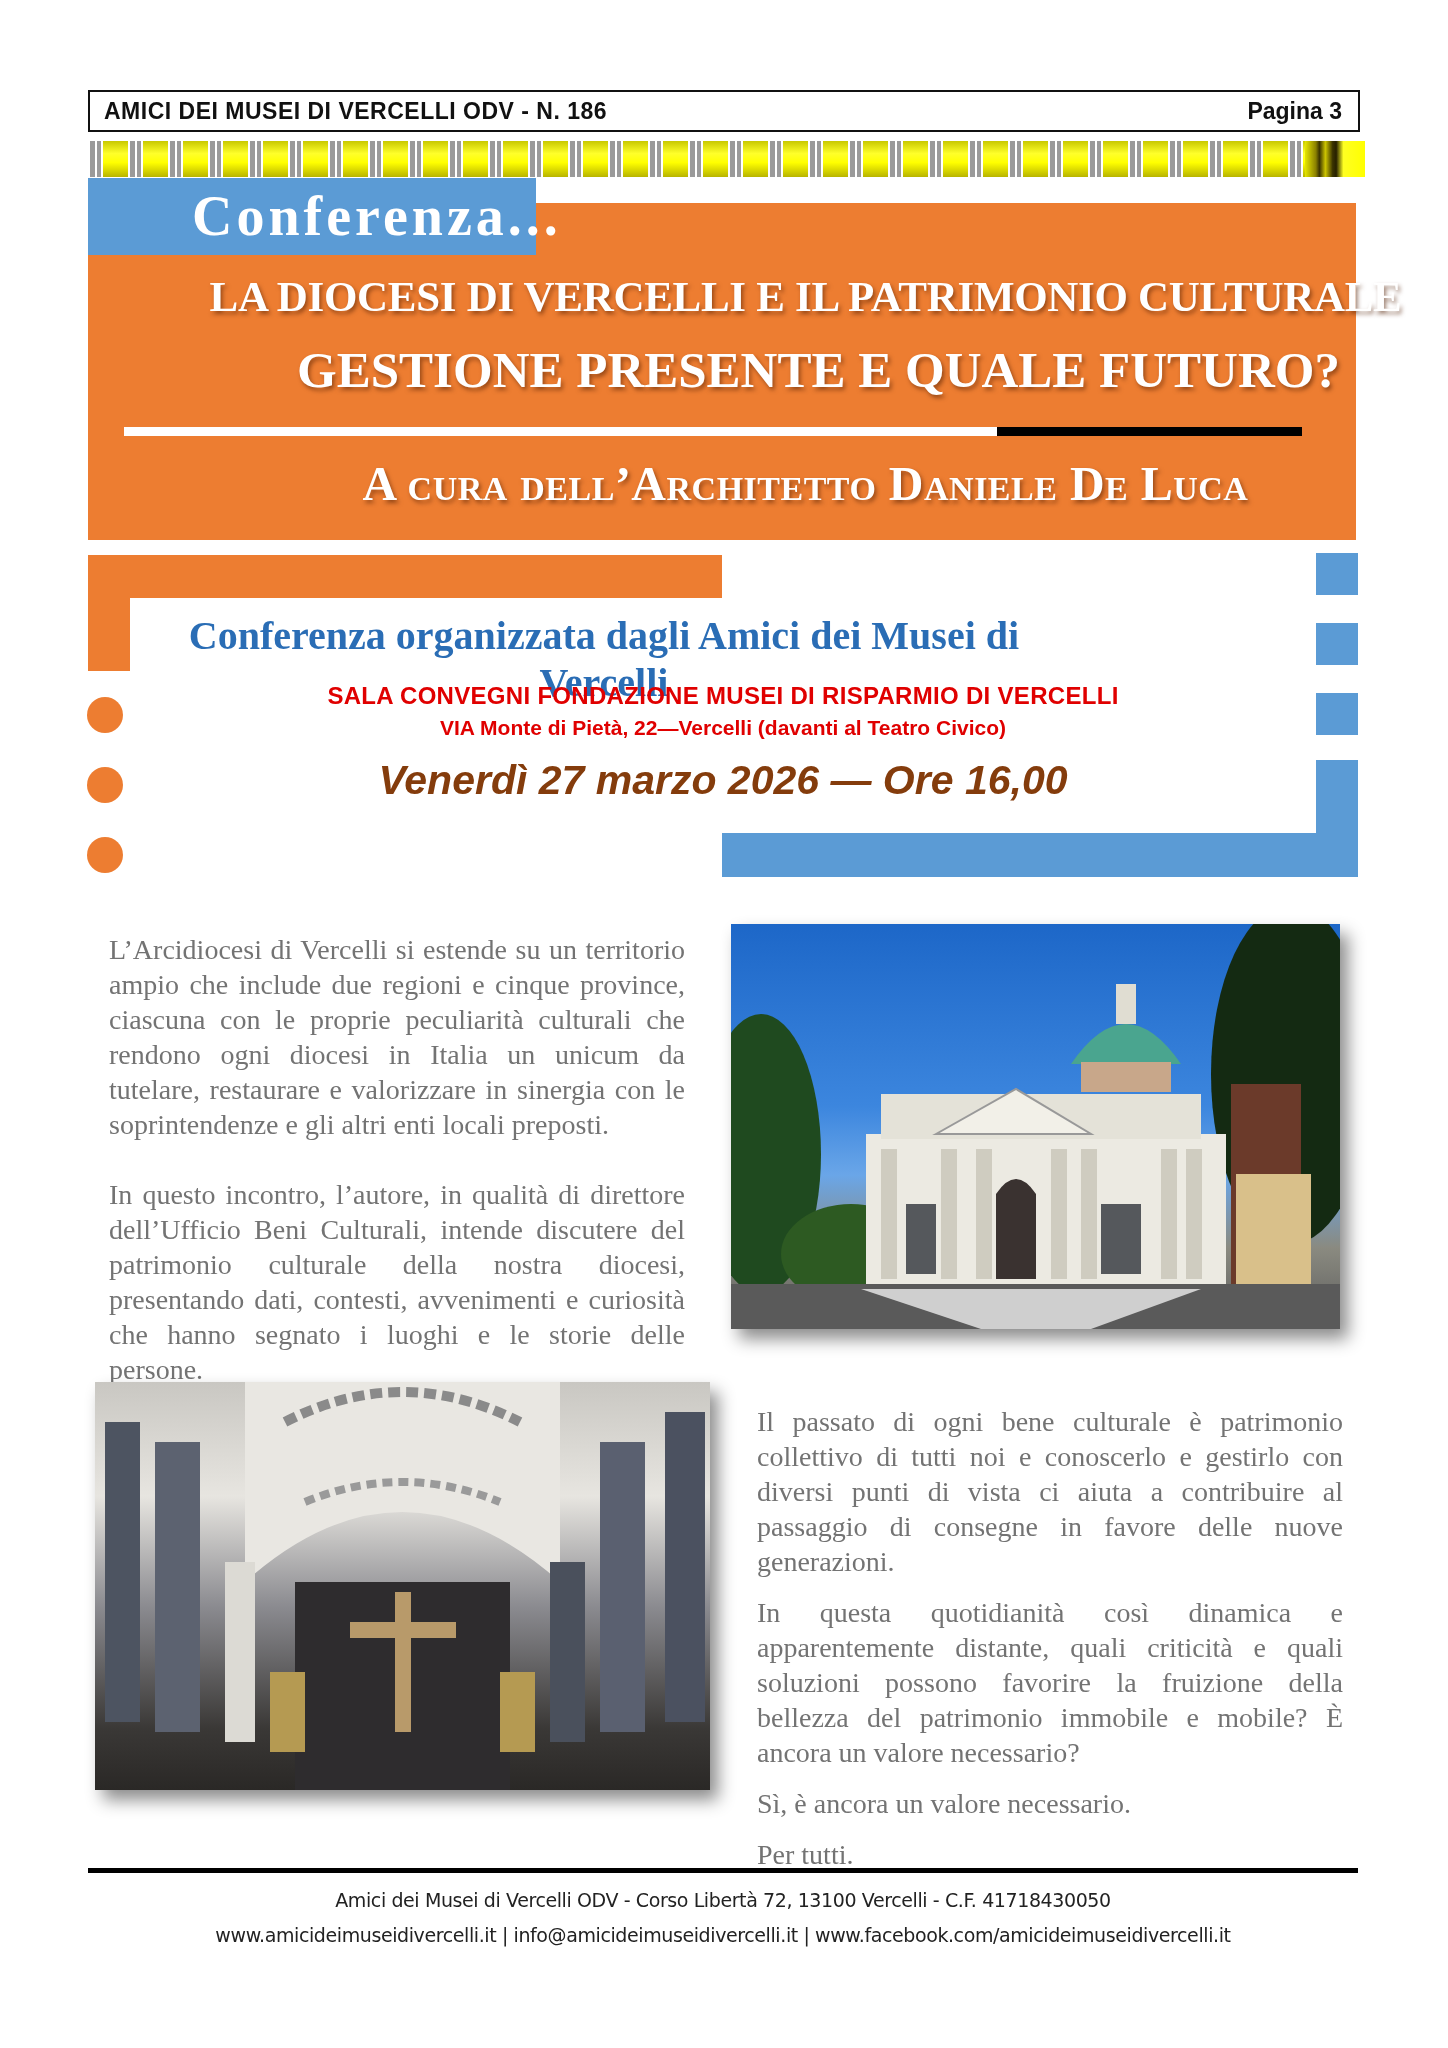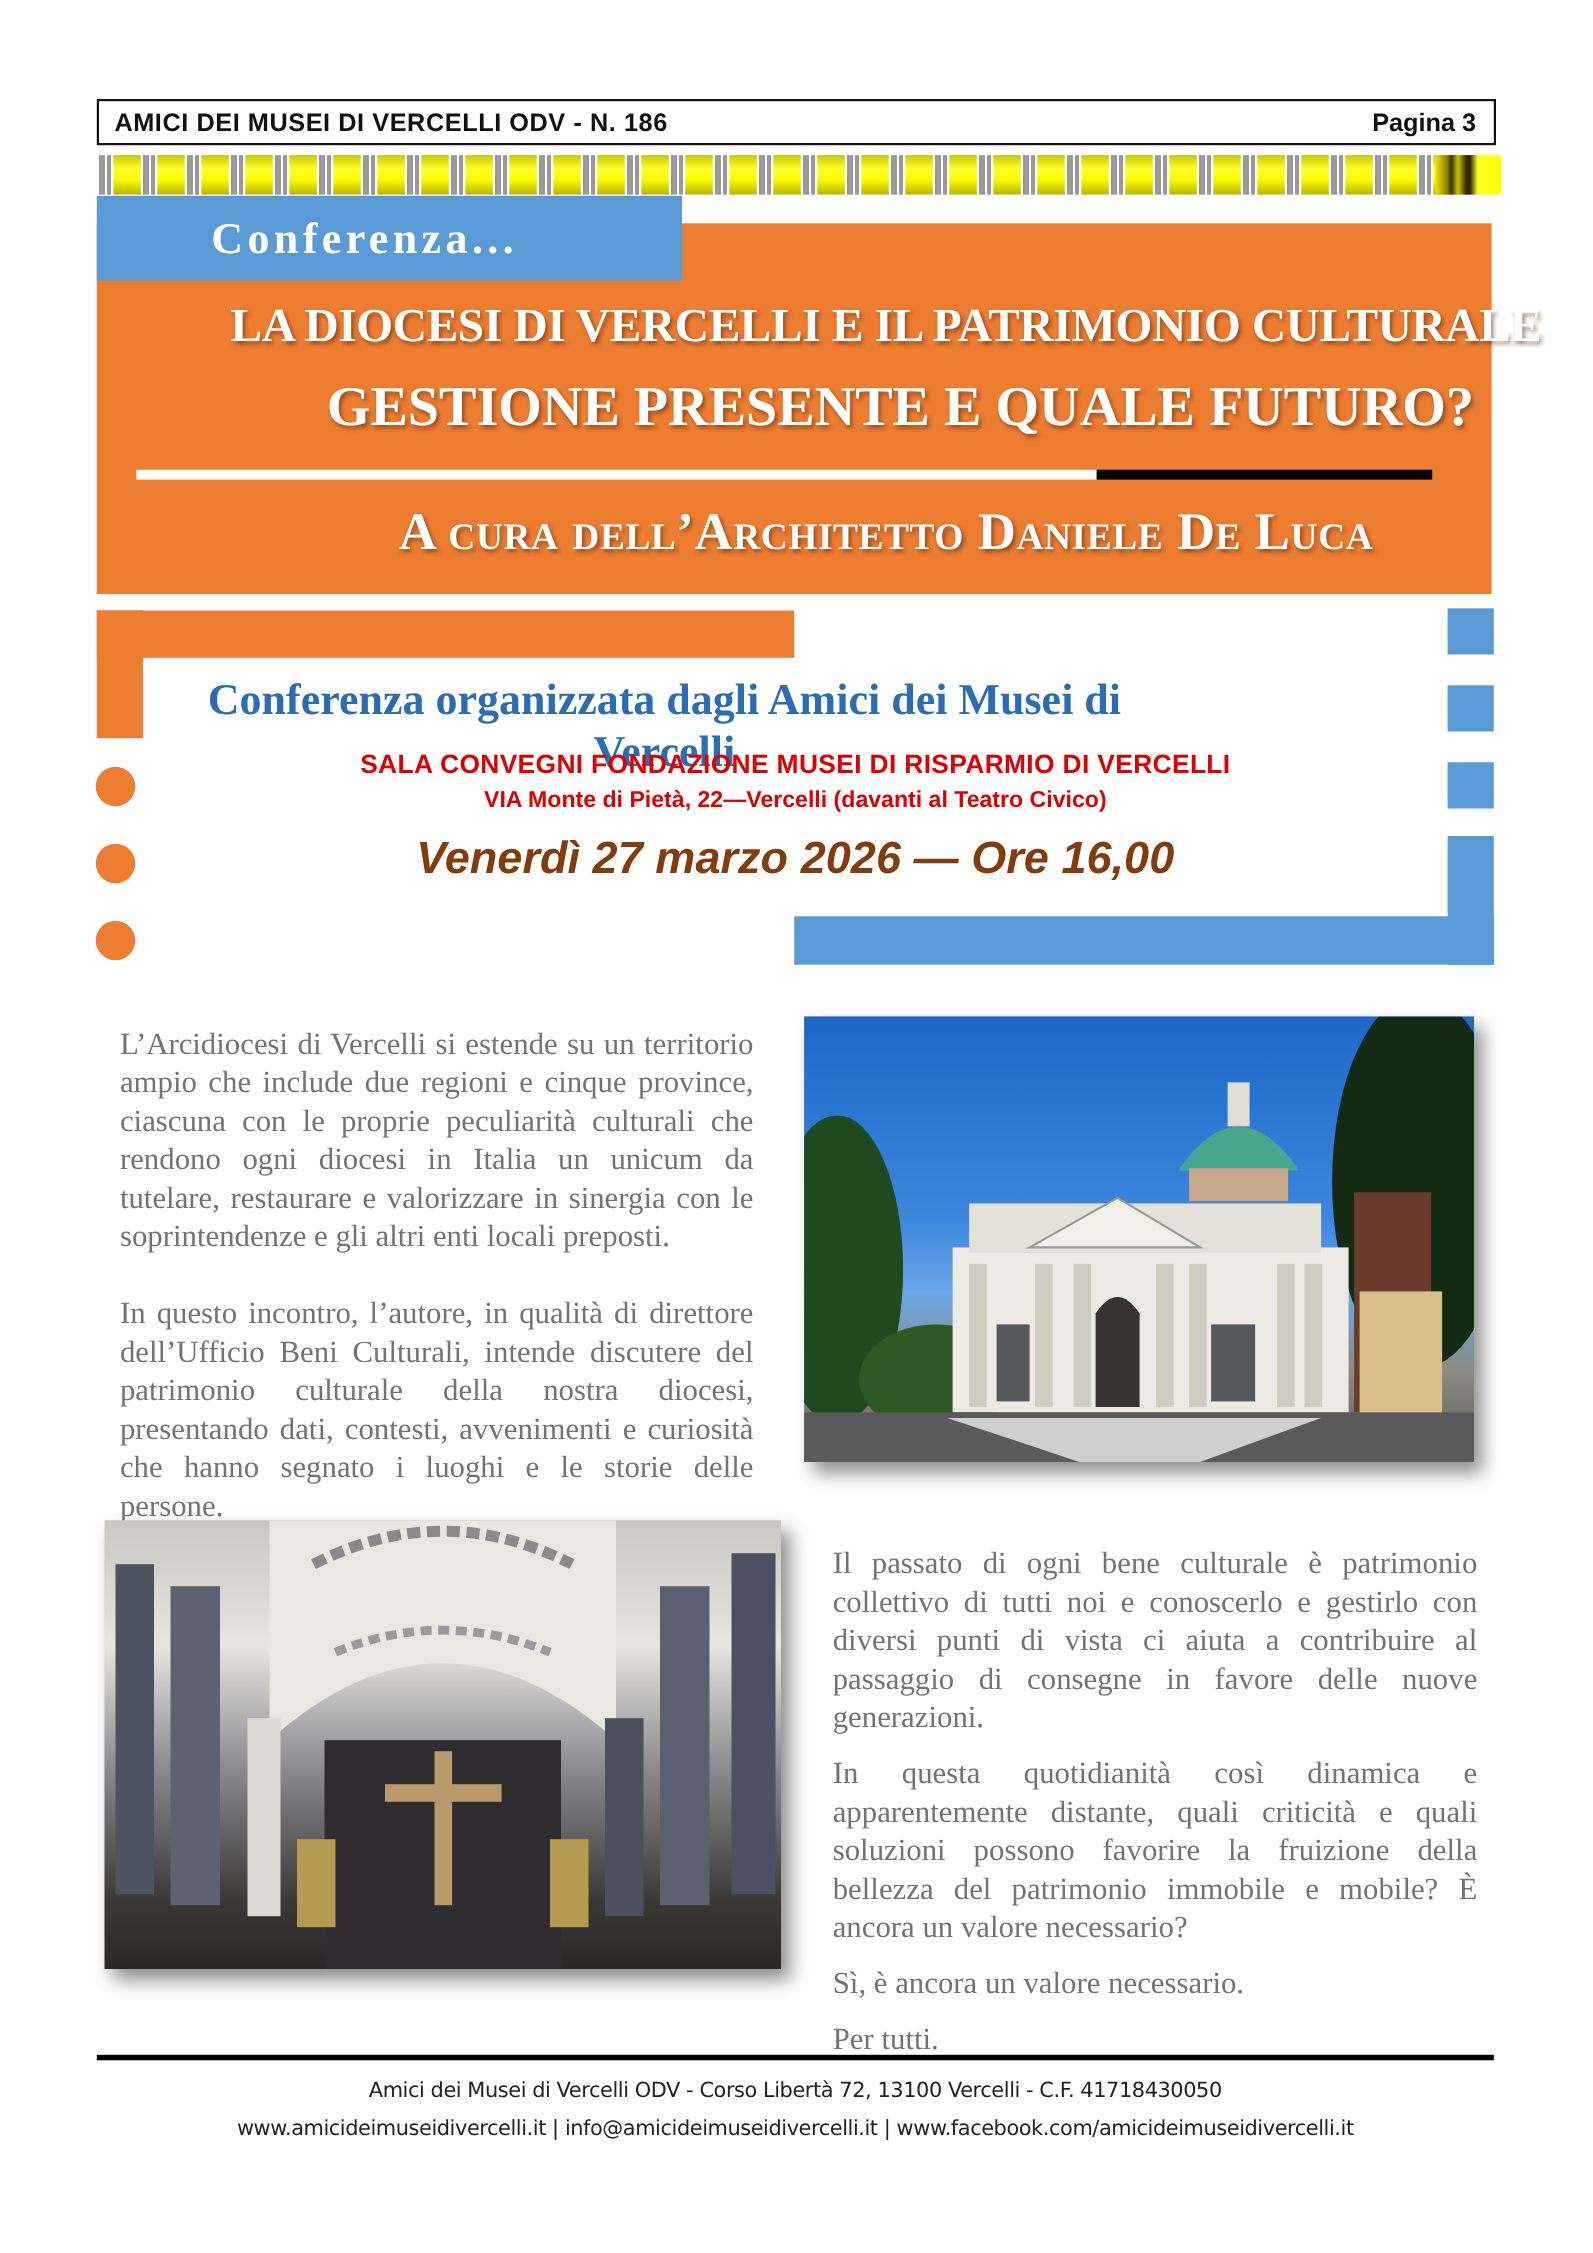--- a/index.html
+++ b/index.html
@@ -40,23 +40,23 @@
   #film .end {
     position: absolute; right: 0; top: 0; width: 60px; height: 36px;
     background: linear-gradient(90deg, #e6e600 0%, #8a8000 18%, #3a3300 24%, #ccc400 34%, #3a3300 46%, #262000 52%, #ffff22 64%, #ffff00 100%);
   }
 
   
   #banner {
     left: 88px; top: 203px; width: 1268px; height: 337px; background: #ed7d31;
   }
   #tab {
-    left: 88px; top: 178px; width: 532px; height: 77px; background: #5b9bd5;
+    left: 88px; top: 178px; width: 448px; height: 77px; background: #5b9bd5;
     color: #fff; font-family: "Liberation Serif", serif; font-weight: bold;
-    font-size: 40px; letter-spacing: 4px; line-height: 77px; padding-left: 104px; box-sizing: border-box;
+    font-size: 56px; letter-spacing: 4px; line-height: 77px; padding-left: 104px; box-sizing: border-box;
   }
   .bline {
     left: 88px; width: 1435px; text-align: center; color: #fff;
     font-family: "Liberation Serif", serif; font-weight: bold;
     text-shadow: 2px 3px 4px rgba(80,30,0,0.55);
   }
   #bl1 { top: 272px; font-size: 43px; letter-spacing: -0.3px; }
   #bl2 { top: 341px; font-size: 51px; margin-left: 13px; }
   #bl4 { top: 456px; font-size: 48px; font-variant: small-caps; letter-spacing: 0.5px; }
   #rule-w { left: 124px; top: 427px; width: 873px; height: 9px; background: #fff; }

